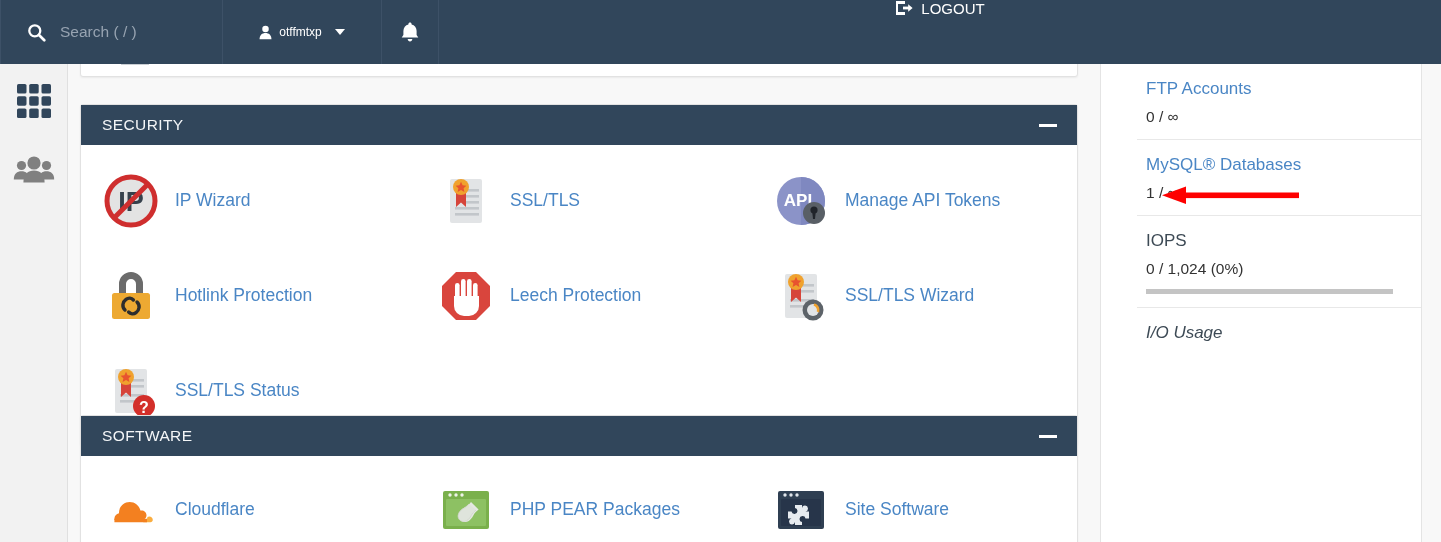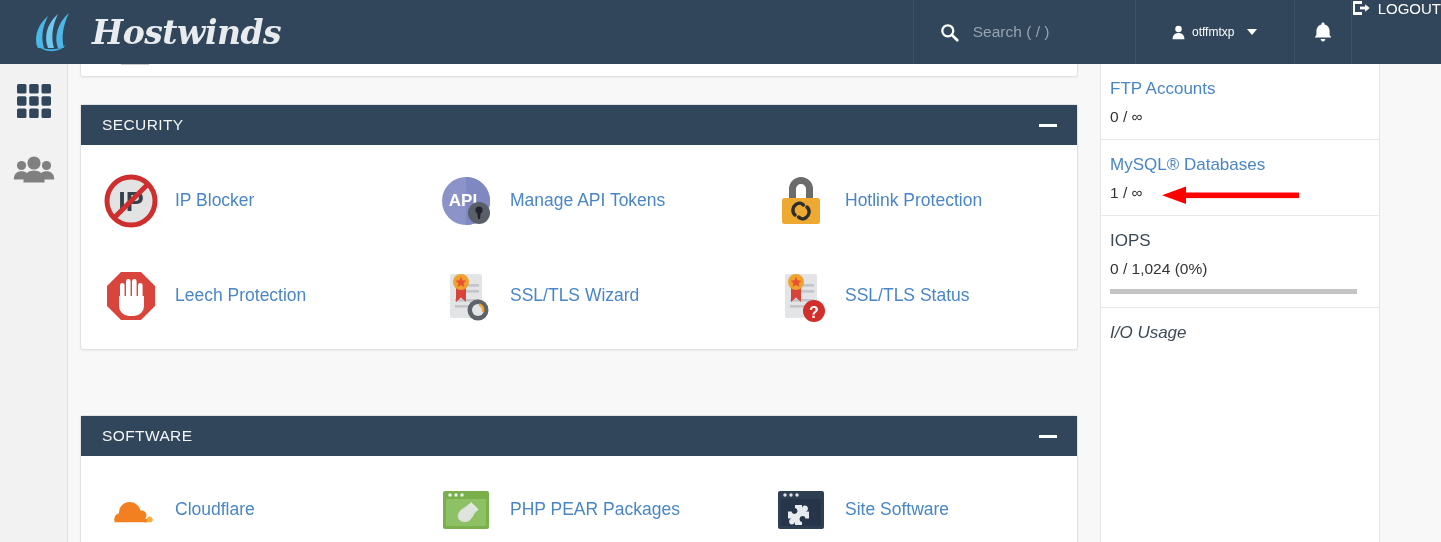--- a/index.html
+++ b/index.html
@@ -128,25 +128,26 @@
     cursor: pointer;
   }
   .tile-ico { width: 56px; height: 56px; flex: 0 0 auto; }
   .tile-label {
     color: #4a86c5; font-size: 17.5px; line-height: 1.2;
   }
 
   
   #statspanel {
     position: absolute; top: 64px; left: 1100px;
-    width: 280px; height: 478px;
+    width: 322px; height: 478px;
     background: #fff;
     border-left: 1px solid #e4e4e4;
     border-right: 1px solid #e4e4e4;
     z-index: 10;
+    padding-left: 36px;
   }
   .stat-row {
     padding: 14px 0 13px 9px;
     border-bottom: 1px solid #e8e8e8;
   }
   .stat-name {
     font-size: 17px; color: #3d4a55; line-height: 1.35;
   }
   .stat-name.link { color: #4a86c5; cursor: pointer; }
   .stat-val {
@@ -168,31 +169,20 @@
     position: absolute; left: 1160px; top: 183px;
     width: 140px; height: 26px;
     z-index: 90; pointer-events: none;
   }
 </style>
 </head>
 <body>
 
 <div id="topnav">
 
-  <div id="brand">
-    <div class="logo-wrap">
-      <svg class="logo-mark" viewBox="0 0 56 44">
-        <path d="M10 38 C6 30 8 16 20 6 C14 18 13 28 16 38 Z" fill="#4bb8e8"></path>
-        <path d="M20 38 C16 28 18 14 30 4 C24 16 23 28 26 38 Z" fill="#6fc9ee"></path>
-        <path d="M30 38 C26 28 29 13 41 3 C35 15 33 28 36 38 Z" fill="#4bb8e8"></path>
-        <path d="M7 33 C14 40 28 42 38 35 C30 44 14 43 7 33 Z" fill="#3fb0e4"></path>
-      </svg>
-      <span class="logo-text">Hostwinds</span>
-    </div>
-  </div>
 
   <div id="nav-search">
     <svg class="mag" viewBox="0 0 20 20">
       <circle cx="8.2" cy="8.2" r="5.8" fill="none" stroke="#ffffff" stroke-width="2.4"></circle>
       <line x1="12.6" y1="12.6" x2="18.2" y2="18.2" stroke="#ffffff" stroke-width="2.8" stroke-linecap="round"></line>
     </svg>
     <span class="ph">Search ( / )</span>
   </div>
 
   <div id="nav-user">
@@ -265,23 +255,39 @@
         </span>
     </div>
     <div class="panel-body">
 
       <div class="tile">
         <svg class="tile-ico" viewBox="0 0 56 56">
           <circle cx="28" cy="28" r="24" fill="#e3e3e3" stroke="#cf2e2e" stroke-width="5"></circle>
           <text x="28" y="38" font-family="Liberation Sans, sans-serif" font-size="27" font-weight="bold" fill="#36414c" text-anchor="middle">IP</text>
           <line x1="11" y1="45" x2="45" y2="11" stroke="#cf2e2e" stroke-width="5"></line>
         </svg>
-        <span class="tile-label">IP Blocker</span>
-      </div>
-
+        <span class="tile-label">IP Wizard</span>
+      </div>
+
+      <div class="tile">
+        <svg class="tile-ico" viewBox="0 0 56 56">
+          <rect x="12" y="6" width="32" height="44" rx="2" fill="#e2e4e6"></rect>
+          <g fill="#c2c6ca">
+            <rect x="28" y="16" width="13" height="2.6"></rect>
+              <rect x="28" y="22" width="13" height="2.6"></rect>
+            <rect x="28" y="28" width="13" height="2.6"></rect>
+              <rect x="17" y="34" width="24" height="2.6"></rect>
+            <rect x="17" y="40" width="24" height="2.6"></rect>
+          </g>
+          <path d="M18 16 L28 16 L28 34 L23 29.5 L18 34 Z" fill="#d6443a"></path>
+          <circle cx="23" cy="14" r="8" fill="#f0a22e"></circle>
+          <path d="M23 8.8 L24.6 12.3 L28.4 12.7 L25.6 15.3 L26.4 19 L23 17.1 L19.6 19 L20.4 15.3 L17.6 12.7 L21.4 12.3 Z" fill="#e8542f"></path>
+        </svg>
+        <span class="tile-label">SSL/TLS</span>
+      </div>
 
       <div class="tile">
         <svg class="tile-ico" viewBox="0 0 56 56">
           <circle cx="28" cy="28" r="24" fill="#8b93c8"></circle>
           <path d="M28 4 A24 24 0 0 1 52 28 A24 24 0 0 1 28 52 Z" fill="#7f88c0"></path>
           <text x="25" y="33" font-family="Liberation Sans, sans-serif" font-size="17" font-weight="bold" fill="#fff" text-anchor="middle">API</text>
           <circle cx="41" cy="40" r="11" fill="#595f66"></circle>
           <circle cx="41" cy="37" r="3.6" fill="#20242a"></circle>
           <path d="M39.2 38.6 L42.8 38.6 L42 46 L40 46 Z" fill="#20242a"></path>
         </svg>

